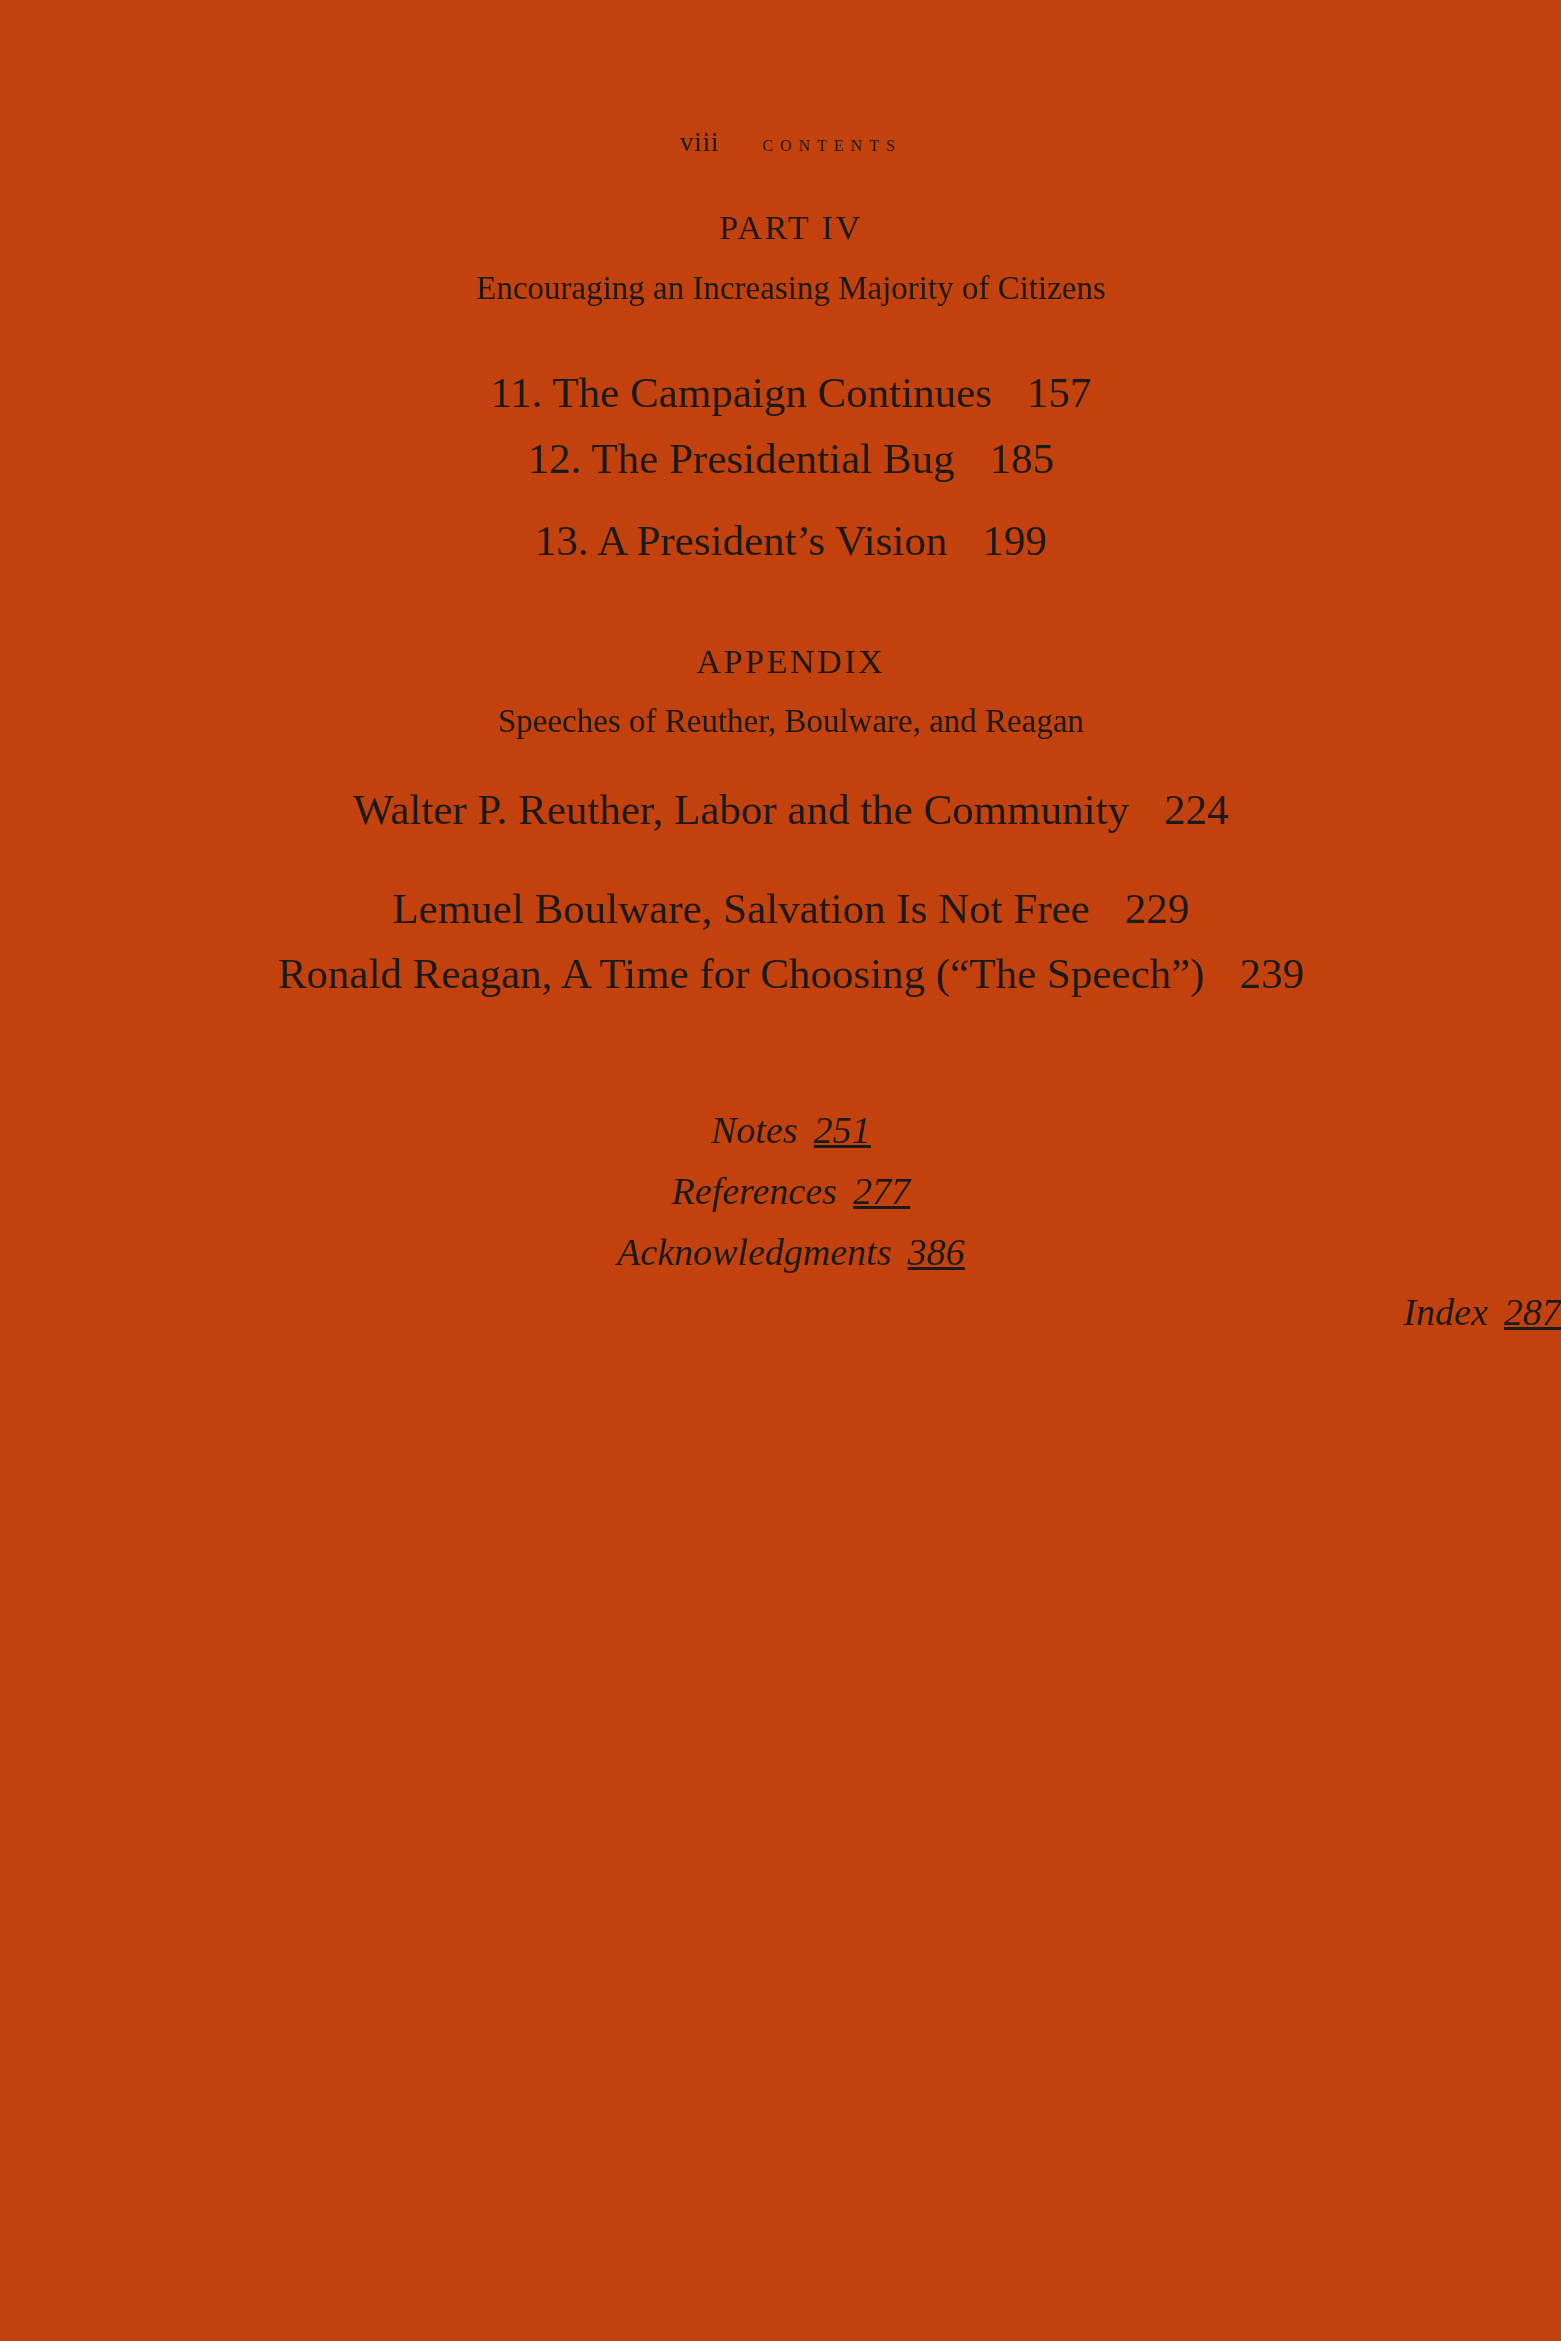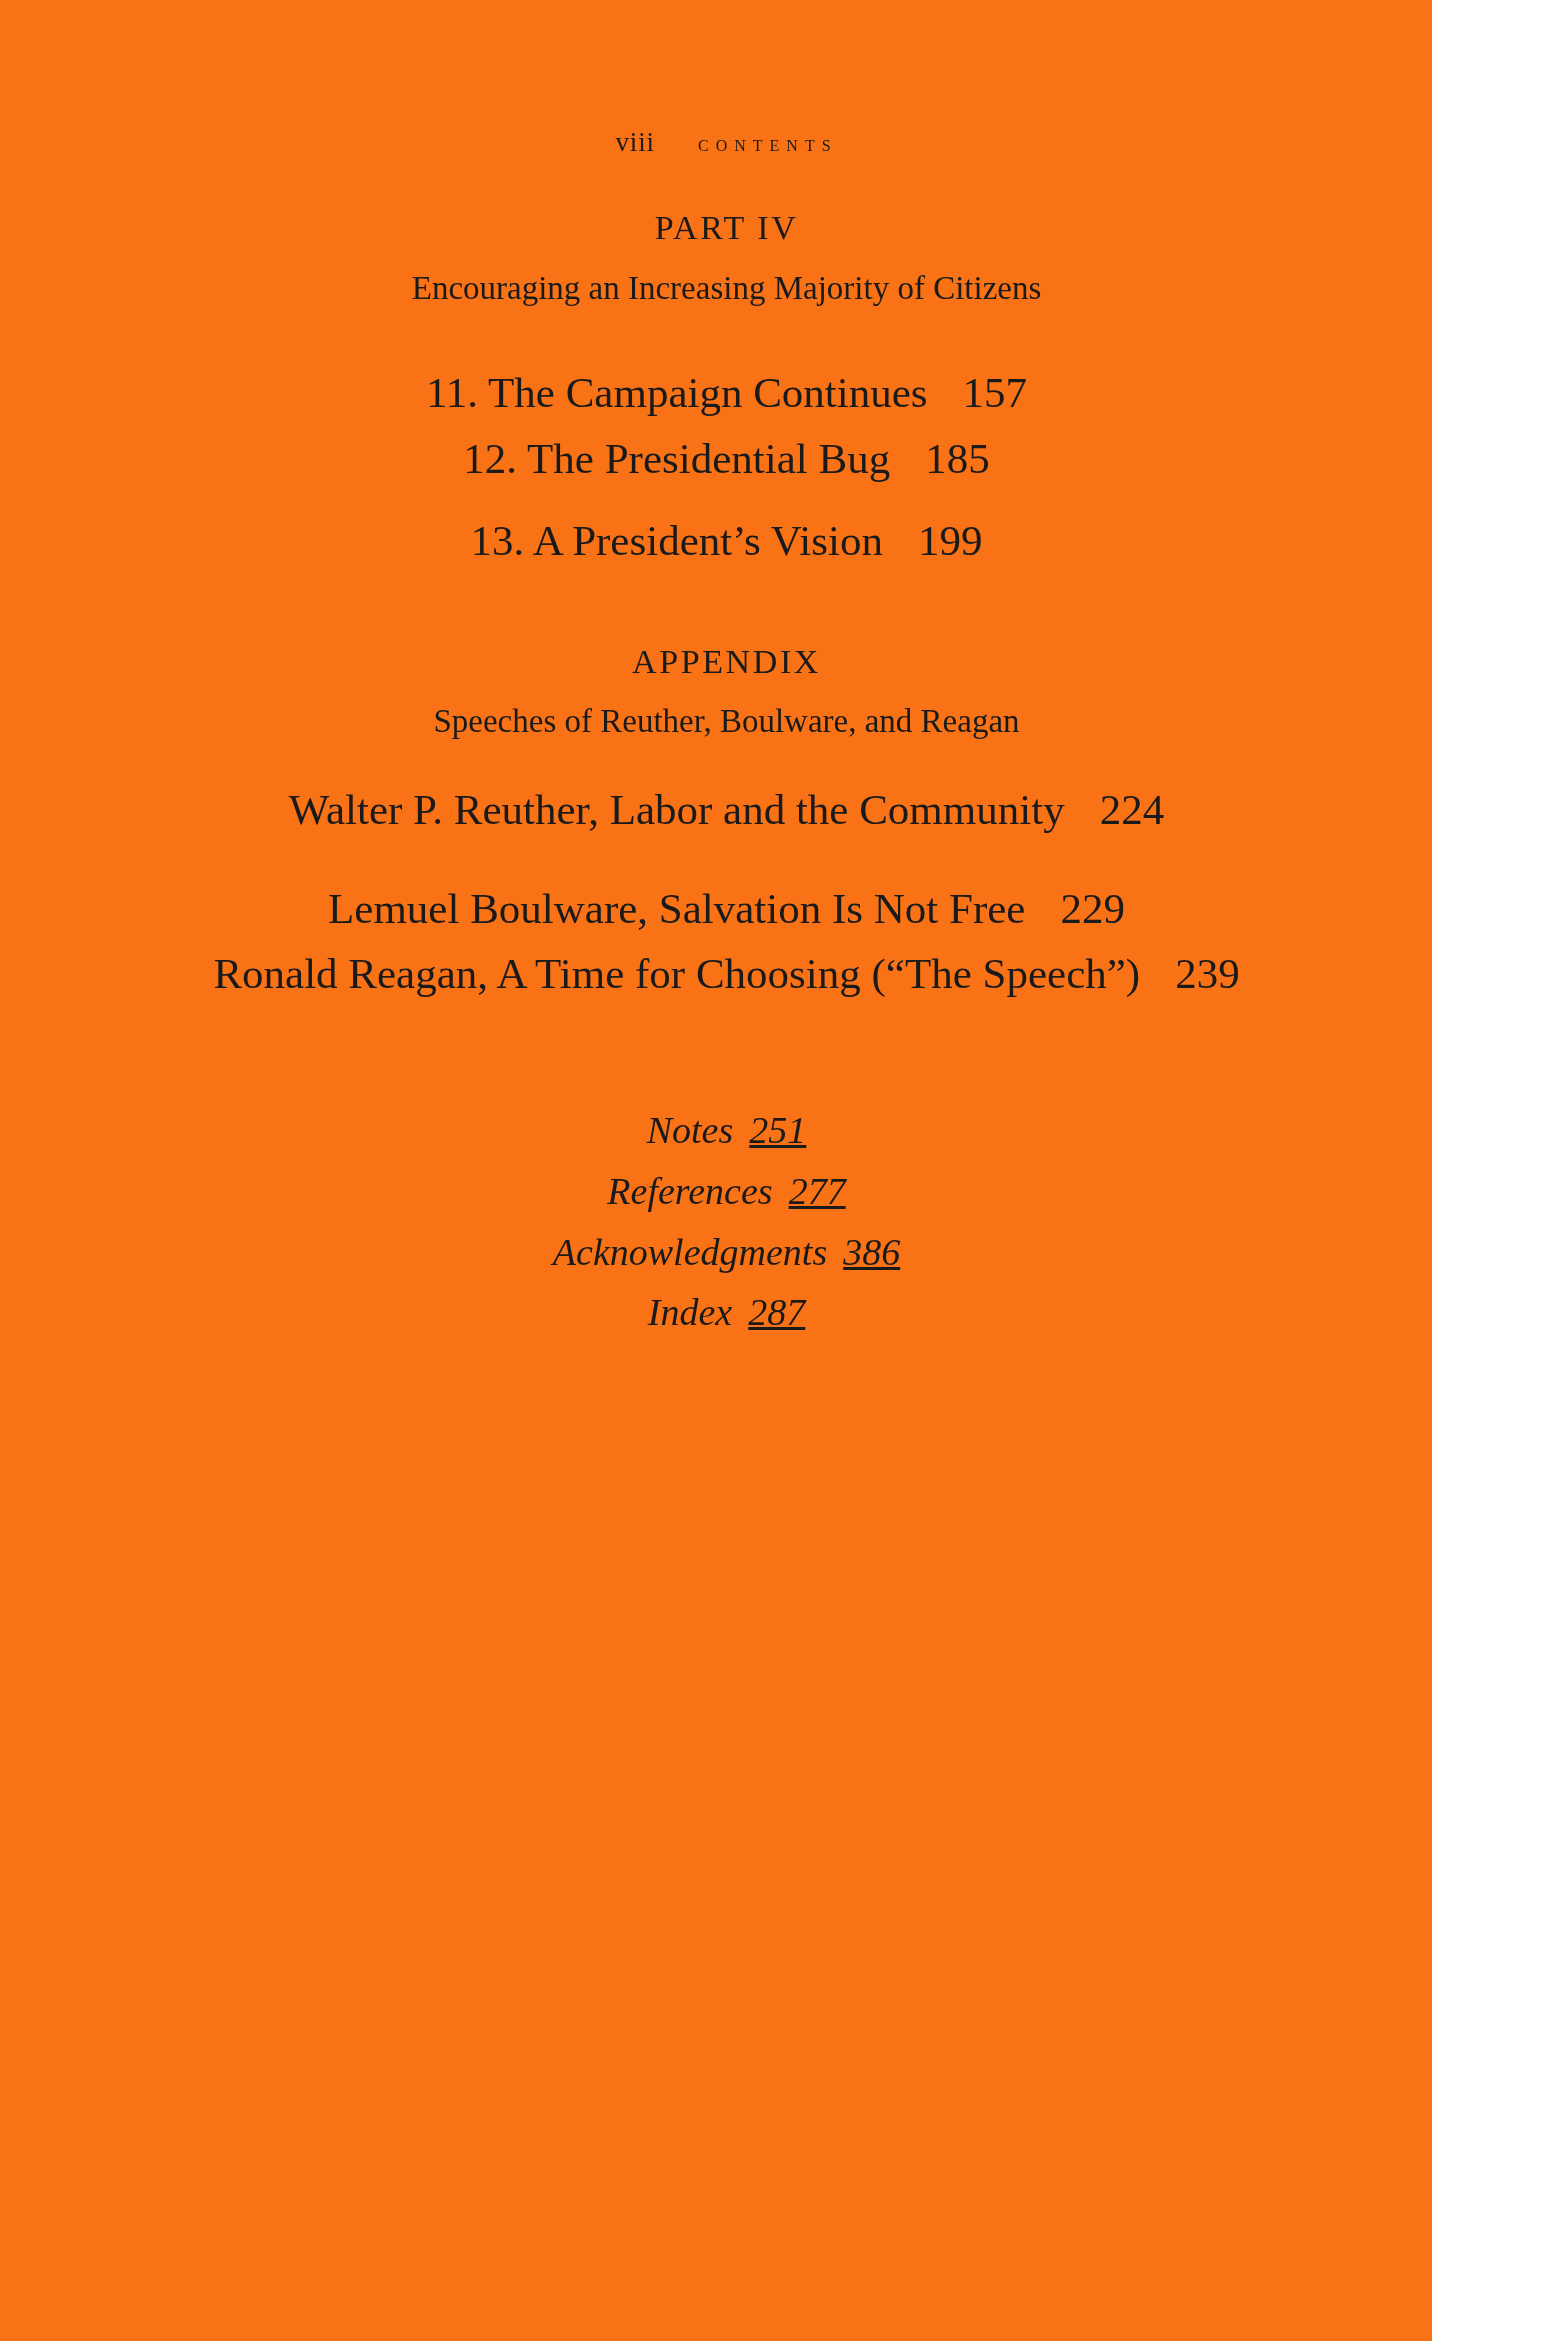--- a/index.html
+++ b/index.html
@@ -2,23 +2,23 @@
 <html style="font-size:14px"><head>
 <meta charset="utf-8">
 <style>
   html, body {
     margin: 0;
     padding: 0;
     background: #ffffff;
   }
   .page {
     position: relative;
-    width: 1432px;
+    width: 1561px;
     height: 2342px;
-    background: #f97316;
+    background: #c2410c;
     overflow: hidden;
     font-family: "Liberation Serif", "DejaVu Serif", serif;
     color: #1a1a1a;
   }
   .line {
     position: absolute;
     left: 21px;
     right: 0;
     text-align: center;
     line-height: 1;
@@ -68,21 +68,21 @@
     margin-left: 35px;
   }
   
   .backmatter-entry {
     font-size: 38px;
     font-style: italic;
   }
   .bm-1 { top: 1111px; }
   .bm-2 { top: 1172px; }
   .bm-3 { top: 1233px; }
-  .bm-4 { top: 1293px; }
+  .bm-4 { top: 1293px; text-align: right; }
   .backmatter-entry .page-num {
     margin-left: 16px;
     text-decoration: underline;
   }
 </style>
 </head>
 <body>
 
 <div class="page">
 

